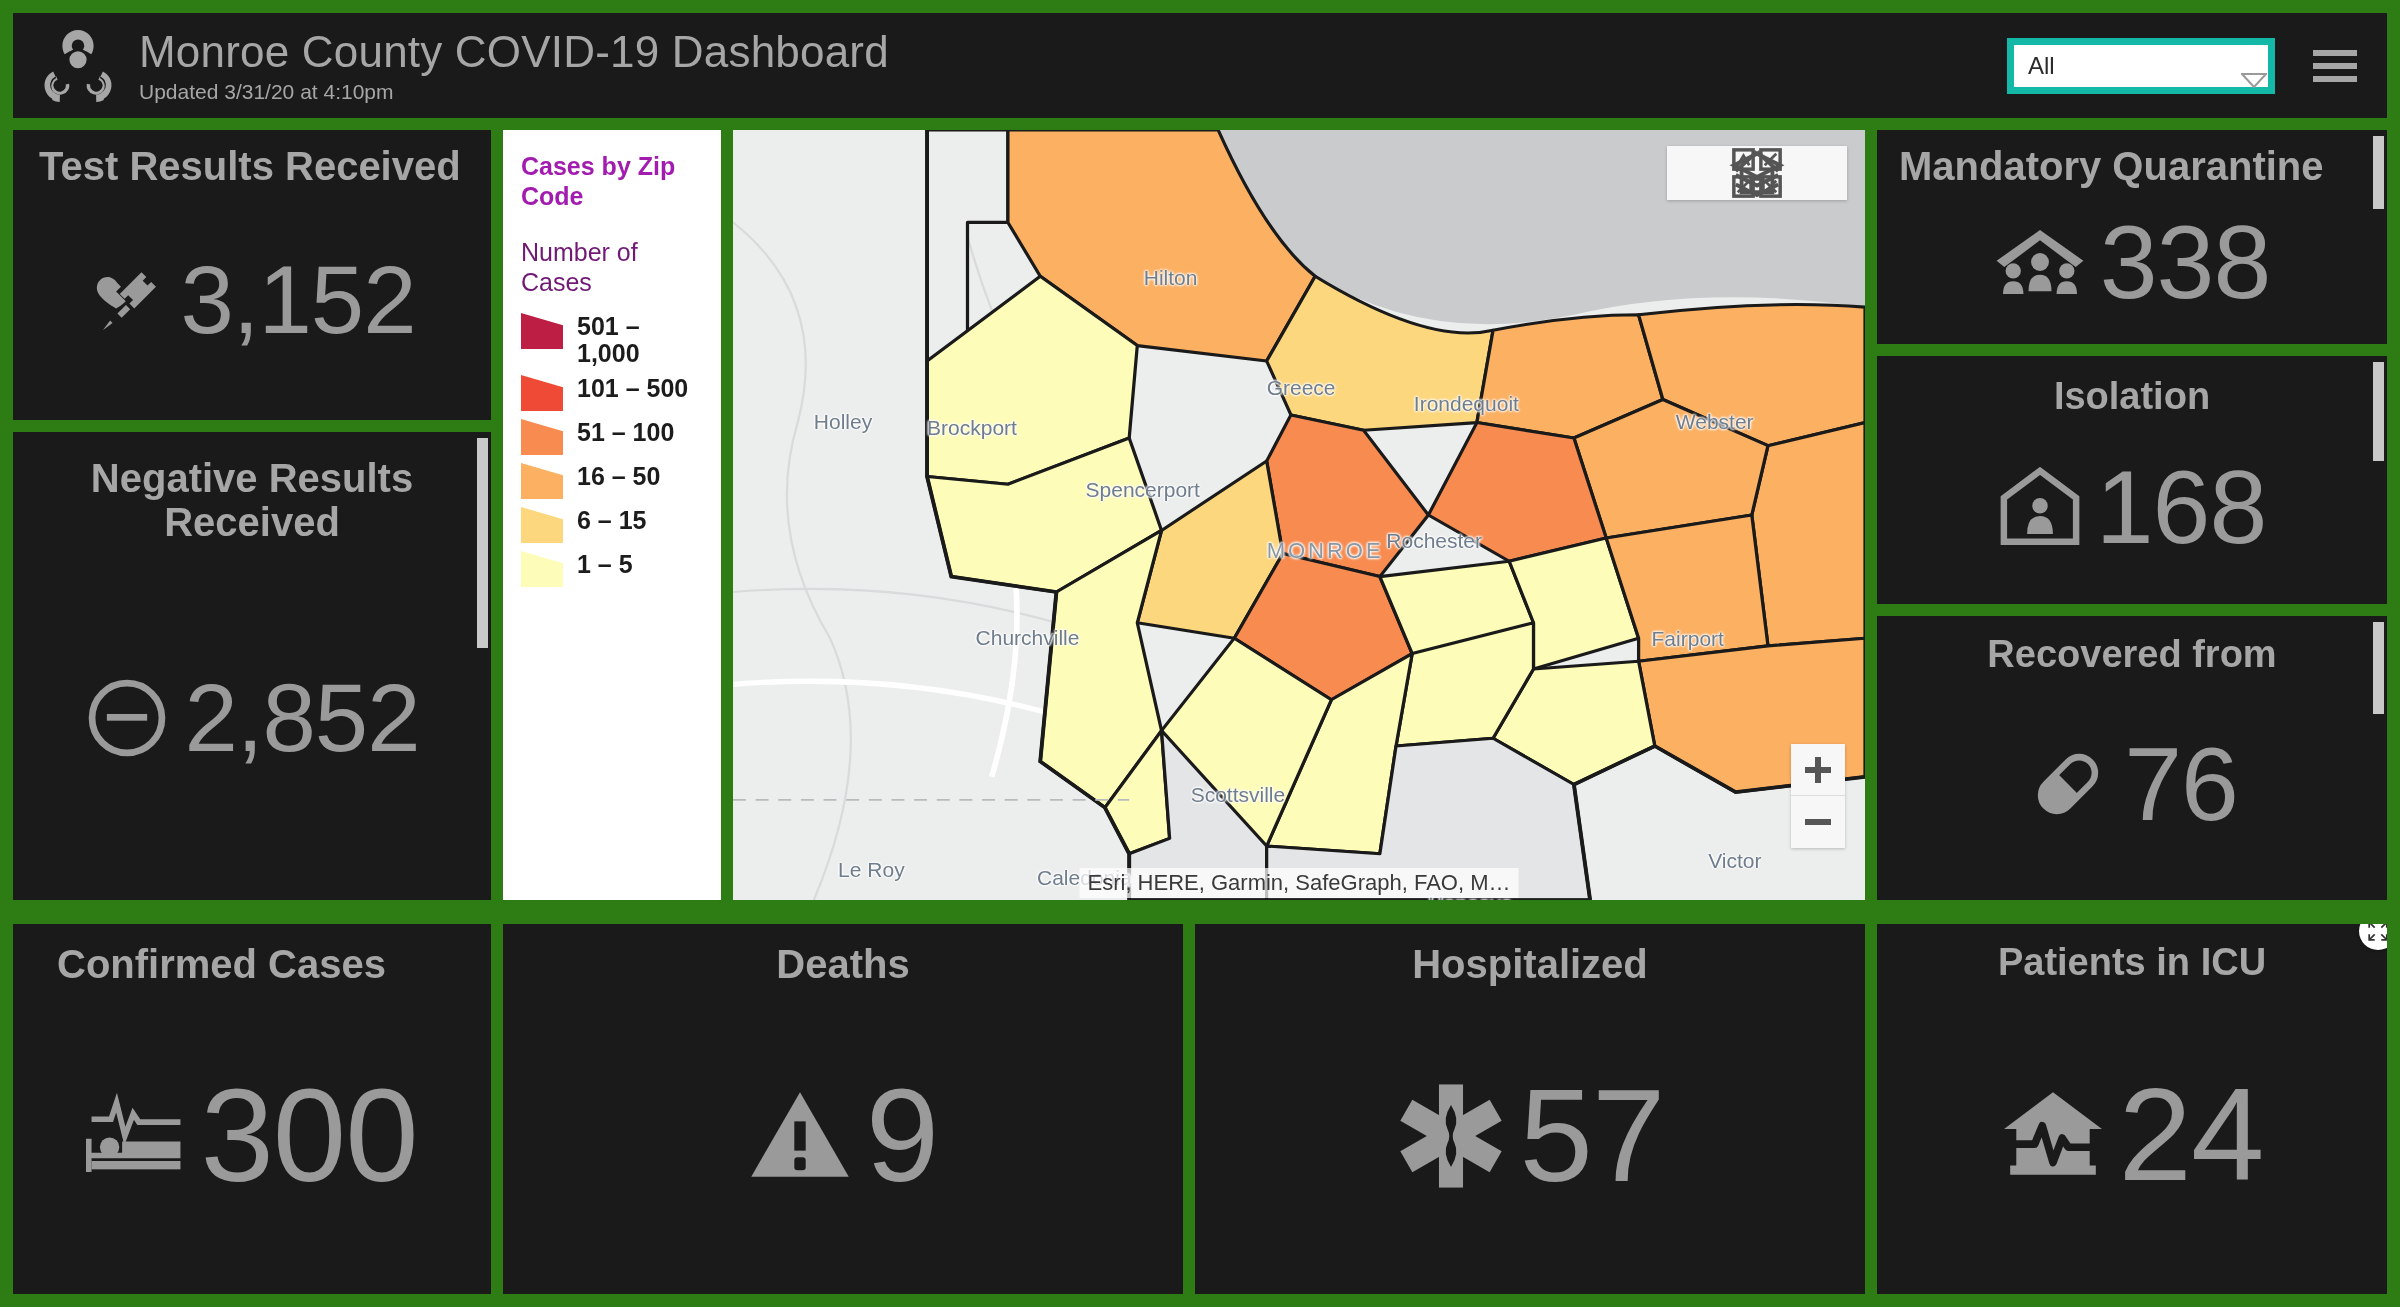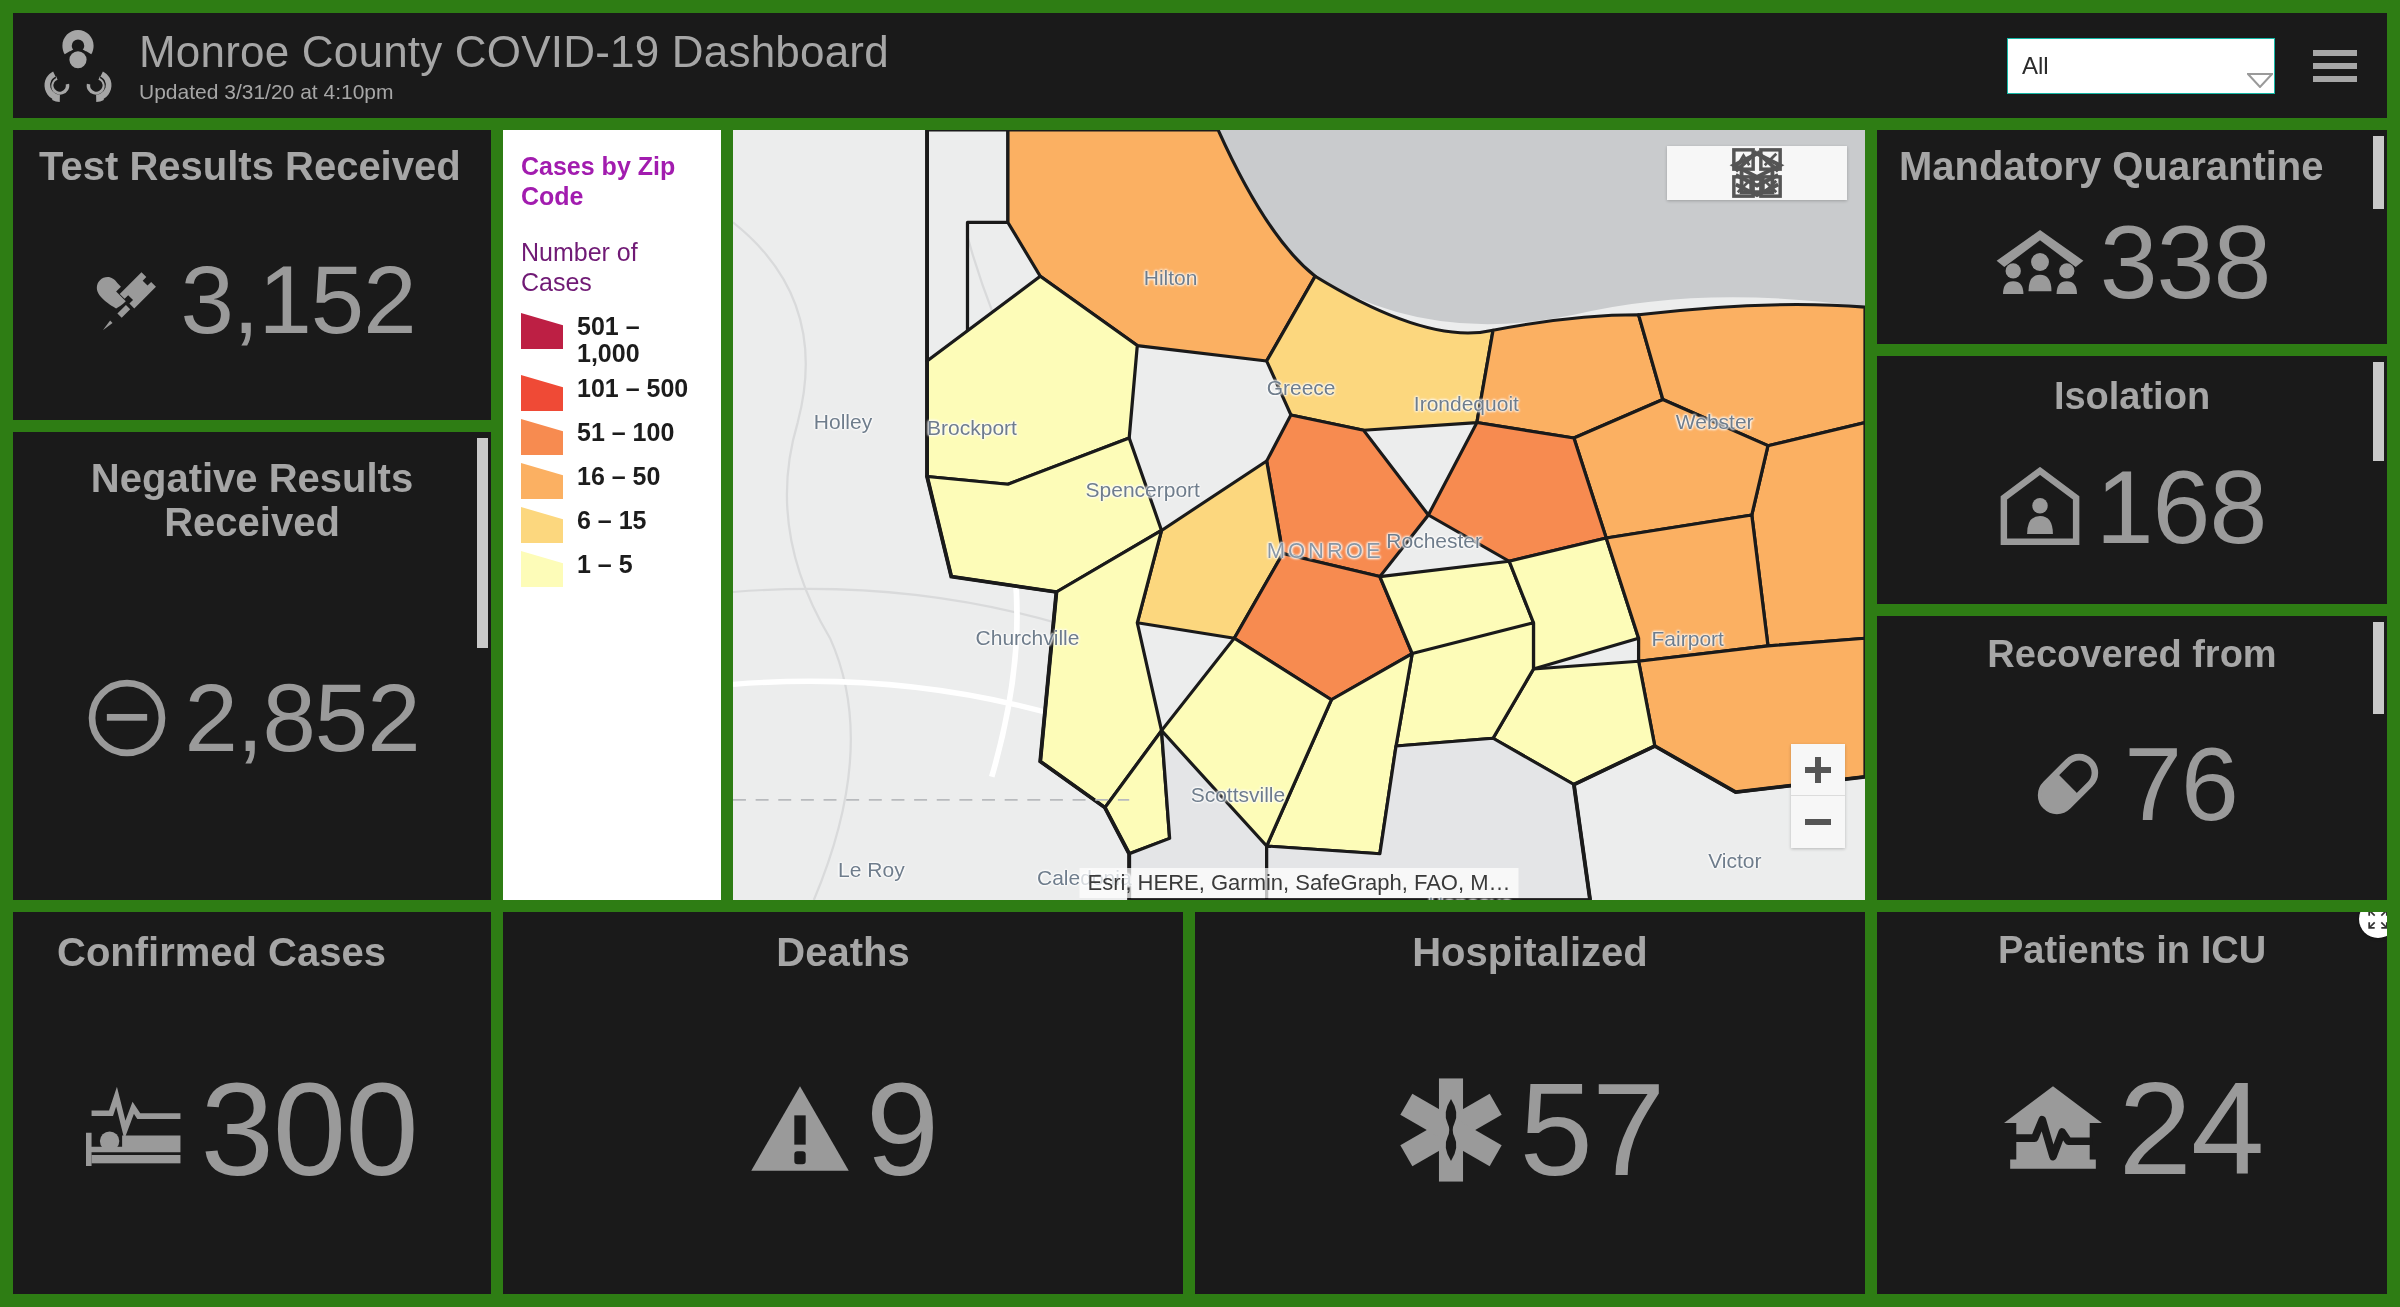--- a/index.html
+++ b/index.html
@@ -21,35 +21,35 @@
     height: 105px; background: #1a1a1a;
     display: flex; align-items: center;
     padding: 0 26px; flex: none; position: relative;
   }
   .biohazard { width: 78px; height: 78px; flex: none; }
   .header-text { margin-left: 22px; display: flex; flex-direction: column; justify-content: center; }
   .header-title { font-size: 44px; color: #a6a6a6; font-weight: 400; line-height: 1.05; letter-spacing: .2px; }
   .header-sub { font-size: 21px; color: #a6a6a6; margin-top: 6px; line-height: 1; }
   .header-right { margin-left: auto; display: flex; align-items: center; gap: 34px; }
   .select-box {
-    width: 268px; height: 56px; background: #fff; border: 1px solid #14b8a6;
+    width: 268px; height: 56px; background: #fff; border: 7px solid #14b8a6;
     display: flex; align-items: center; padding: 0 14px; position: relative;
   }
   .select-value { font-size: 24px; color: #2b2b2b; }
   .select-caret {
     margin-left: auto; width: 0; height: 0;
     border-left: 13px solid transparent; border-right: 13px solid transparent;
     border-top: 14px solid transparent; position: relative;
   }
   .caret-tri { width: 26px; height: 15px; }
   .hamburger { display: flex; flex-direction: column; gap: 7px; cursor: pointer; padding: 4px; }
   .hamburger span { display: block; width: 44px; height: 6px; background: #a6a6a6; }
 
   
-  .body-area { flex: 1; display: flex; flex-direction: column; gap: 12px; min-height: 0; }
+  .body-area { flex: 1; display: flex; flex-direction: column; gap: 24px; min-height: 0; }
   .upper { display: flex; gap: 12px; height: 770px; flex: none; }
   .lower { display: flex; gap: 12px; flex: 1; min-height: 0; }
 
   .col-left { width: 478px; display: flex; flex-direction: column; gap: 12px; }
   .col-right { width: 510px; display: flex; flex-direction: column; gap: 12px; border-radius: 25px; }
 
   .card {
     background: #1a1a1a; position: relative; overflow: hidden;
     display: flex; flex-direction: column; align-items: center;
   }

